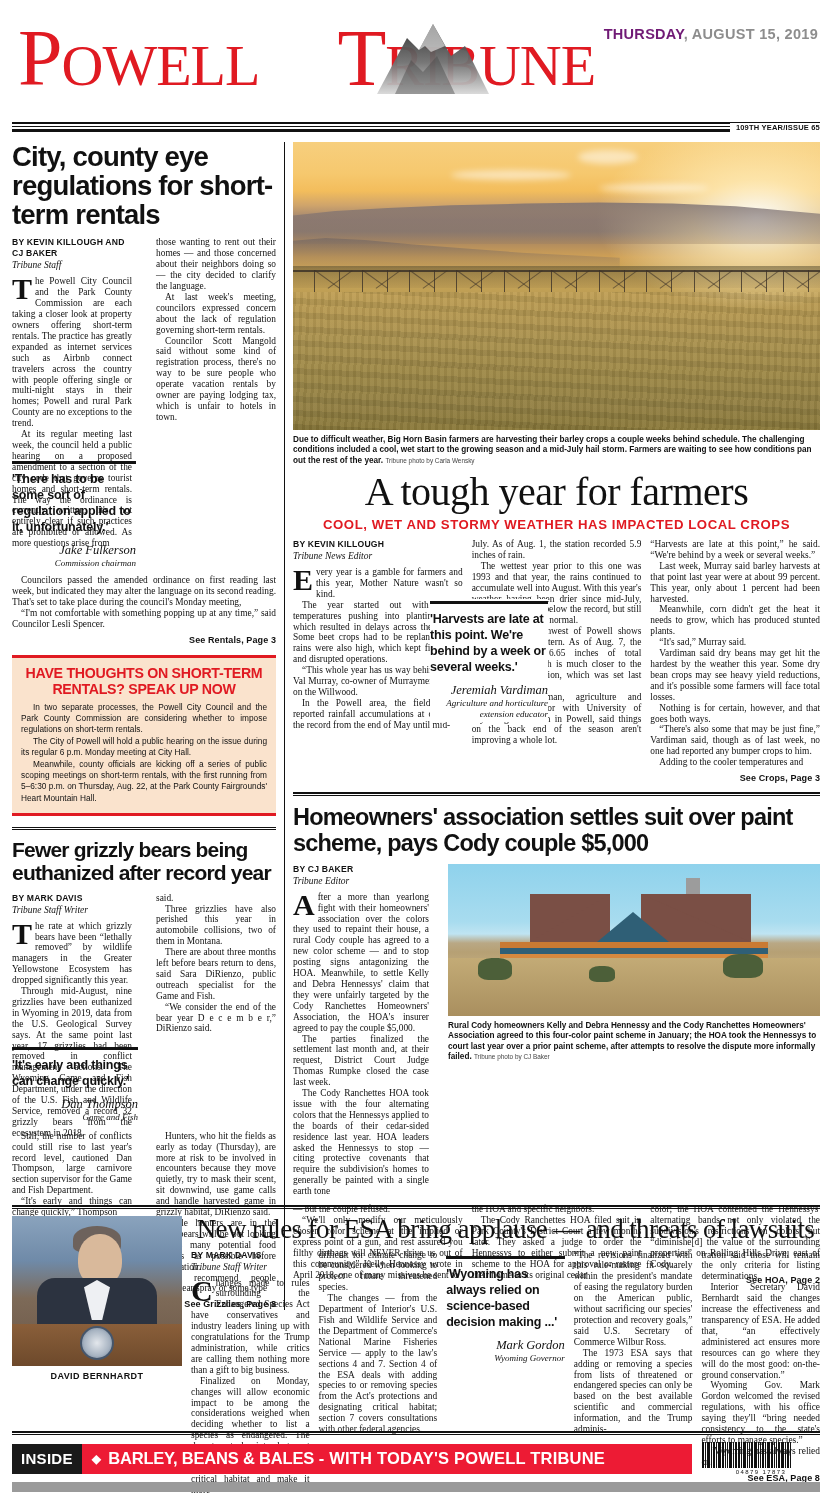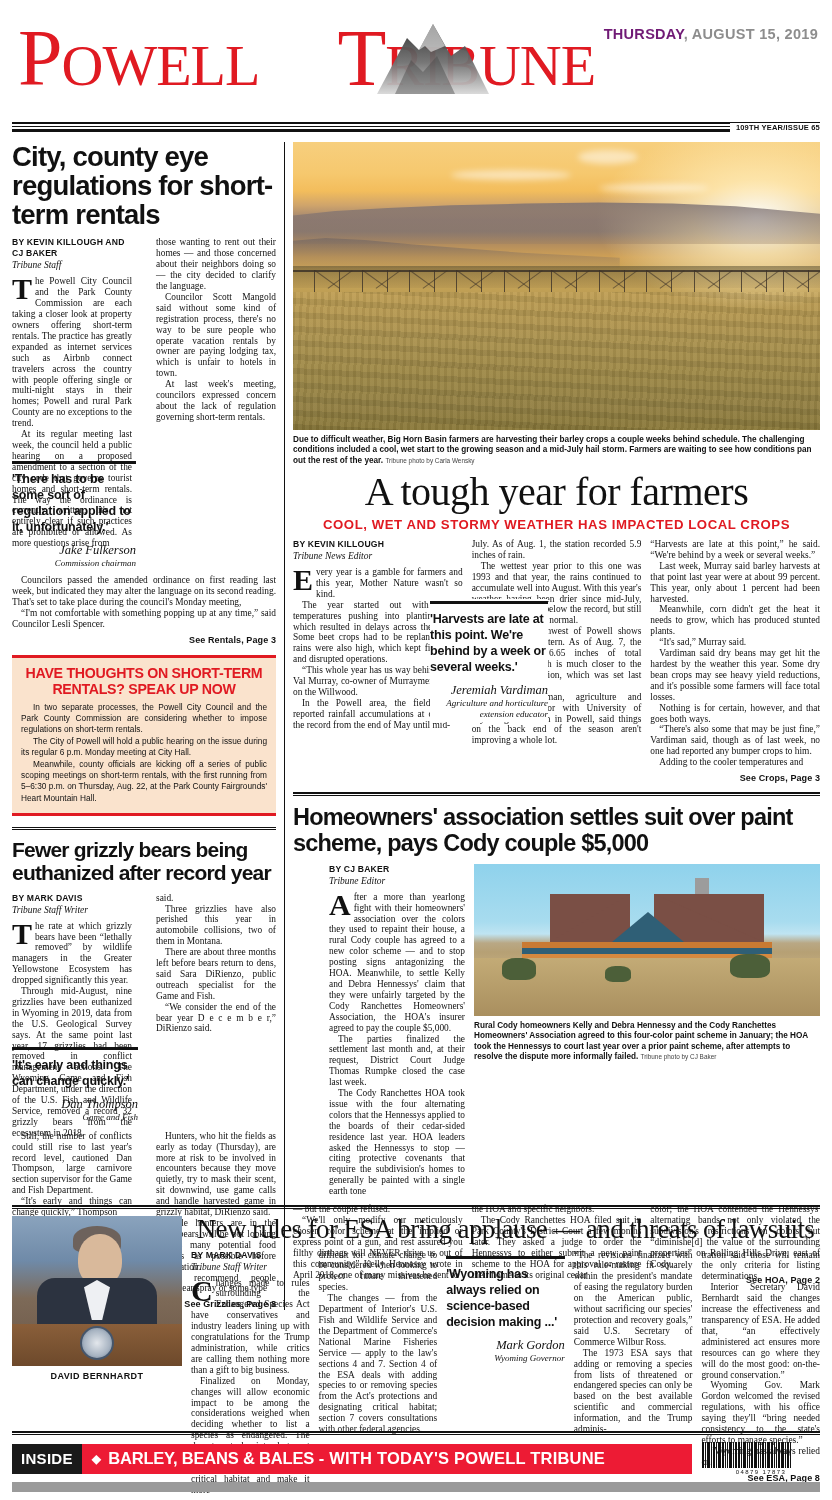--- a/index.html
+++ b/index.html
@@ -347,22 +347,22 @@
           <div class="byline">BY KEVIN KILLOUGH AND CJ BAKER</div>
           <div class="byline-title">Tribune Staff</div>
           <div class="body-col">
             <p class="first dropcap">The Powell City Council and the Park County Commission are each taking a closer look at property owners offering short-term rentals. The practice has greatly expanded as internet services such as Airbnb connect travelers across the country with people offering single or multi-night stays in their homes; Powell and rural Park County are no exceptions to the trend.</p>
             <p>At its regular meeting last week, the council held a public hearing on a proposed amendment to a section of the city code that governs tourist homes and short-term rentals. The way the ordinance is currently written, it's not entirely clear if such practices are prohibited or allowed. As more questions arise from</p>
           </div>
         </div>
         <div>
           <div class="body-col">
             <p class="first">those wanting to rent out their homes — and those concerned about their neighbors doing so — the city decided to clarify the language.</p>
+            <p>At last week's meeting, councilors expressed concern about the lack of regulation governing short-term rentals.</p>
             <p>Councilor Scott Mangold said without some kind of registration process, there's no way to be sure people who operate vacation rentals by owner are paying lodging tax, which is unfair to hotels in town.</p>
-            <p>At last week's meeting, councilors expressed concern about the lack of regulation governing short-term rentals.</p>
           </div>
         </div>
       </div>
 
       <div style="margin-top:-92px; margin-left:0; width:124px;" class="pq">
         <div class="pq-rule"></div>
         <div class="pq-text">'There has to be some sort of regulation applied to it, unfortunately.'</div>
         <div class="pq-name">Jake Fulkerson</div>
         <div class="pq-role">Commission chairman</div>
       </div>
@@ -498,21 +498,21 @@
         <div class="pq-rule"></div>
         <div class="pq-text">'Harvests are late at this point. We're behind by a week or several weeks.'</div>
         <div class="pq-name">Jeremiah Vardiman</div>
         <div class="pq-role">Agriculture and horticulture extension educator</div>
       </div>
 
       <div class="hr-double"></div>
 
       <h2 class="hl-sans hoa-hl">Homeowners' association settles suit over paint scheme, pays Cody couple $5,000</h2>
 
-      <div style="display:flex; gap:9px;margin-left:36px;">
+      <div style="display:flex; gap:19px;">
         <div style="width:136px; flex:0 0 136px;">
           <div class="byline">BY CJ BAKER</div>
           <div class="byline-title">Tribune Editor</div>
           <div class="body-col">
             <p class="first dropcap">After a more than yearlong fight with their homeowners' association over the colors they used to repaint their house, a rural Cody couple has agreed to a new color scheme — and to stop posting signs antagonizing the HOA. Meanwhile, to settle Kelly and Debra Hennessys' claim that they were unfairly targeted by the Cody Ranchettes Homeowners' Association, the HOA's insurer agreed to pay the couple $5,000.</p>
             <p>The parties finalized the settlement last month and, at their request, District Court Judge Thomas Rumpke closed the case last week.</p>
             <p>The Cody Ranchettes HOA took issue with the four alternating colors that the Hennessys applied to the boards of their cedar-sided residence last year. HOA leaders asked the Hennessys to stop — citing protective covenants that require the subdivision's homes to generally be painted with a single earth tone</p>
           </div>
         </div>
         <div style="flex:1;">

